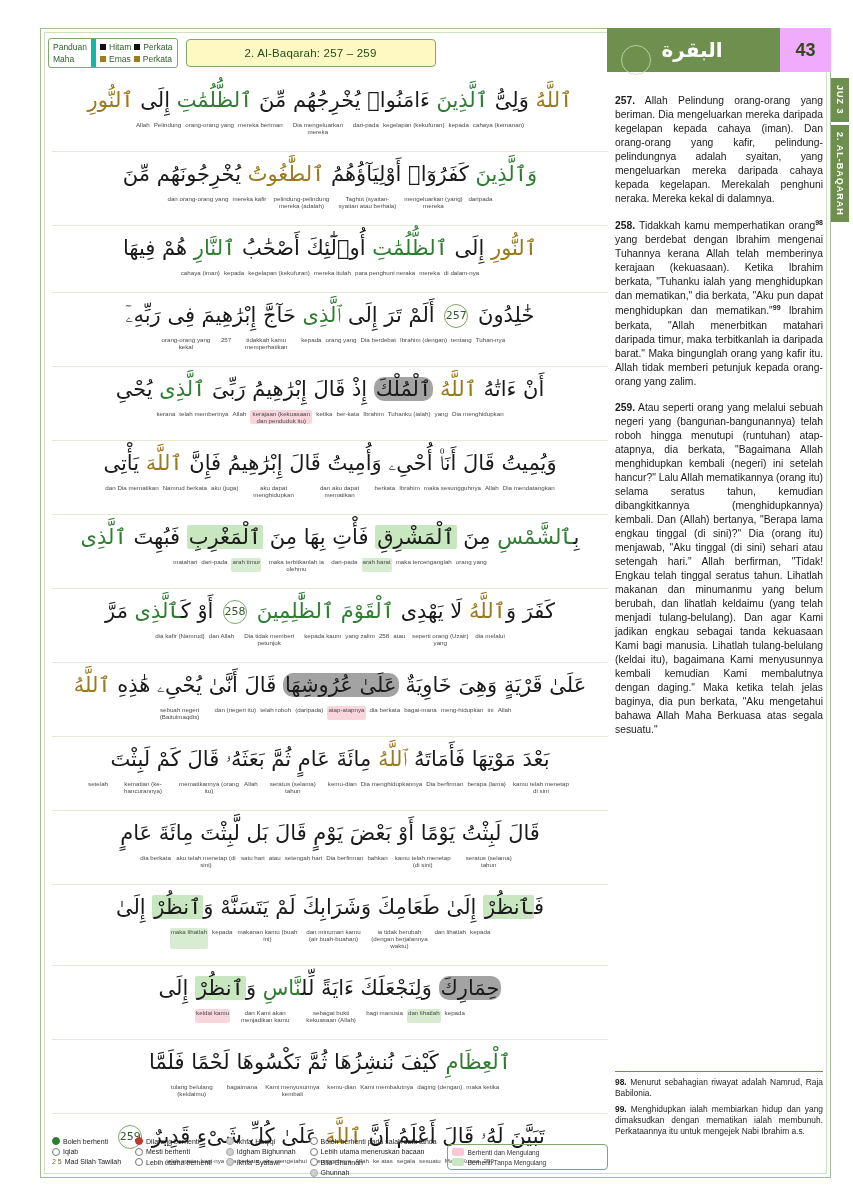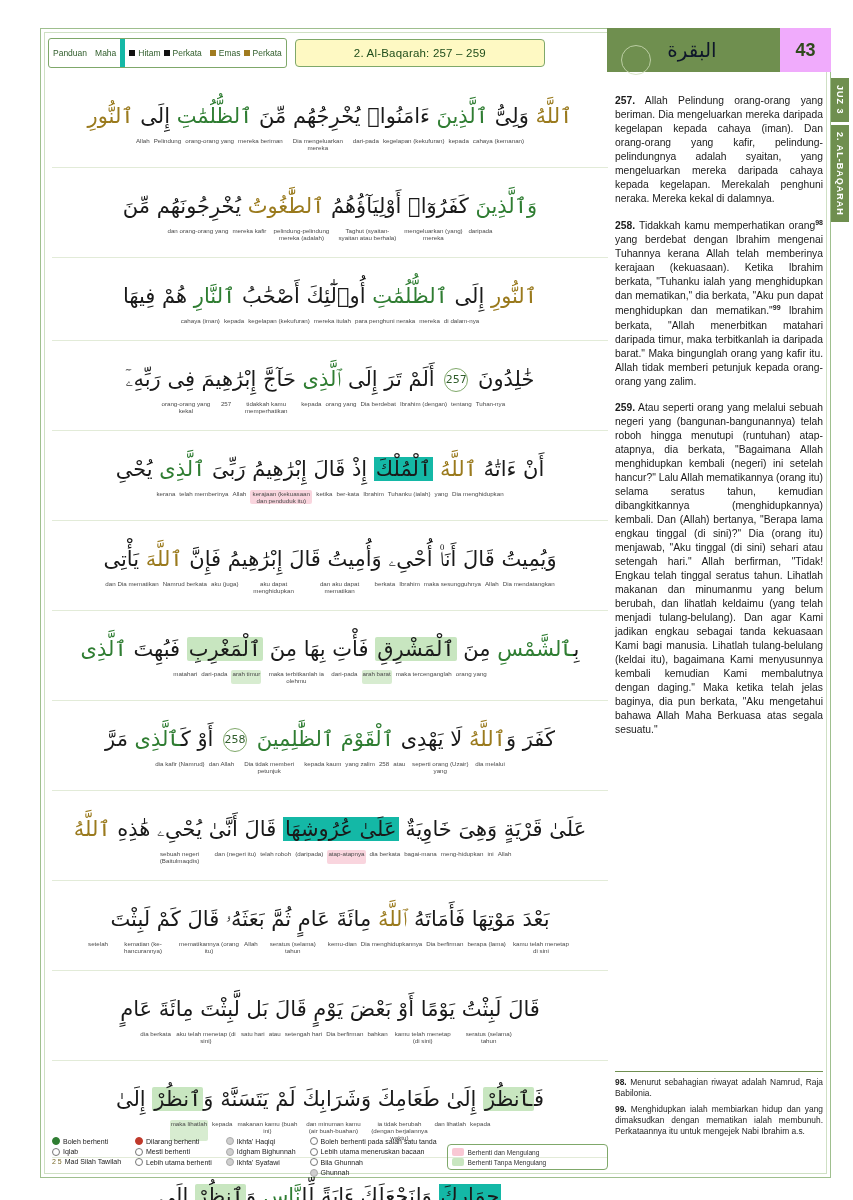--- a/index.html
+++ b/index.html
@@ -29,22 +29,22 @@
   .hdr {
     position:absolute; left:48px; top:36px; width:560px; height:34px;
     display:flex; align-items:center;
   }
   .legend-box {
     border:1px solid #7fa86a; border-radius:3px;
     display:flex; align-items:stretch; height:30px; background:#fff;
     font-size:8.5px; color:#2f5c2a;
   }
   .legend-col {
-    display:flex; flex-direction:row; justify-content:center;
-    padding:2px 4px; gap:8px;
+    display:flex; flex-direction:column; justify-content:center;
+    padding:2px 4px; gap:2px;
   }
   .legend-col.sep { border-left:5px solid #14b8a6; }
   .legend-row { display:flex; align-items:center; gap:3px; white-space:nowrap; }
   .sq { width:6px; height:6px; display:inline-block; }
   .sq.black { background:#111; }
   .sq.gold { background:#a07b20; }
 
   .surah-title-box {
     margin-left:8px;
     border:1px solid #7fa86a; border-radius:4px;
@@ -54,24 +54,25 @@
     background:#fef9c3;
   }
 
   
   .right-hdr {
     position:absolute; right:22px; top:28px; width:224px; height:44px;
     background:#6f8f4f; display:flex; align-items:center;
   }
   .surah-arabic {
     flex:1; display:flex; align-items:center; justify-content:center;
-    color:#0f172a; font-size:20px;
+    color:#ffffff; font-size:20px;
     font-family:"DejaVu Sans", sans-serif;
     direction:rtl;
     position:relative;
+    font-weight:bold;
   }
   .surah-arabic .ring {
     position:absolute; left:14px; top:7px; width:30px; height:30px;
     border:1px solid #cddcb6; border-radius:50%;
     opacity:.8;
   }
   .page-num-box {
     width:54px; height:44px; background:#f0abfc;
     display:flex; align-items:center; justify-content:center;
     color:#2f4a1c; font-size:18px; font-weight:bold;
@@ -105,25 +106,24 @@
     min-height:58px;
   }
   .aline:last-child { border-bottom:none; }
   .arabic {
     direction:rtl; text-align:center;
     font-family:"DejaVu Sans", sans-serif;
     font-size:21px;
     color:#1a1a1a;
     line-height:1.75;
     white-space:nowrap;
-    margin-top:16px;
   }
   .arabic .grn { color:#2f7d32; }
   .arabic .gld { color:#9a7a1d; }
-  .arabic .hl-pink { background:#14b8a6; border-radius:0; padding:0 2px; }
+  .arabic .hl-pink { background:#a3a3a3; border-radius:10px; padding:0 2px; }
   .arabic .hl-green { background:#c8e6c0; border-radius:2px; padding:0 2px; }
   .arabic .marker {
     display:inline-block;
     border:1px solid #7fa86a; border-radius:50%;
     width:24px; height:24px; line-height:22px;
     font-size:11px; color:#2f5c2a; text-align:center;
     vertical-align:middle; margin:0 3px;
     background:#fff;
   }
   .glosses {

